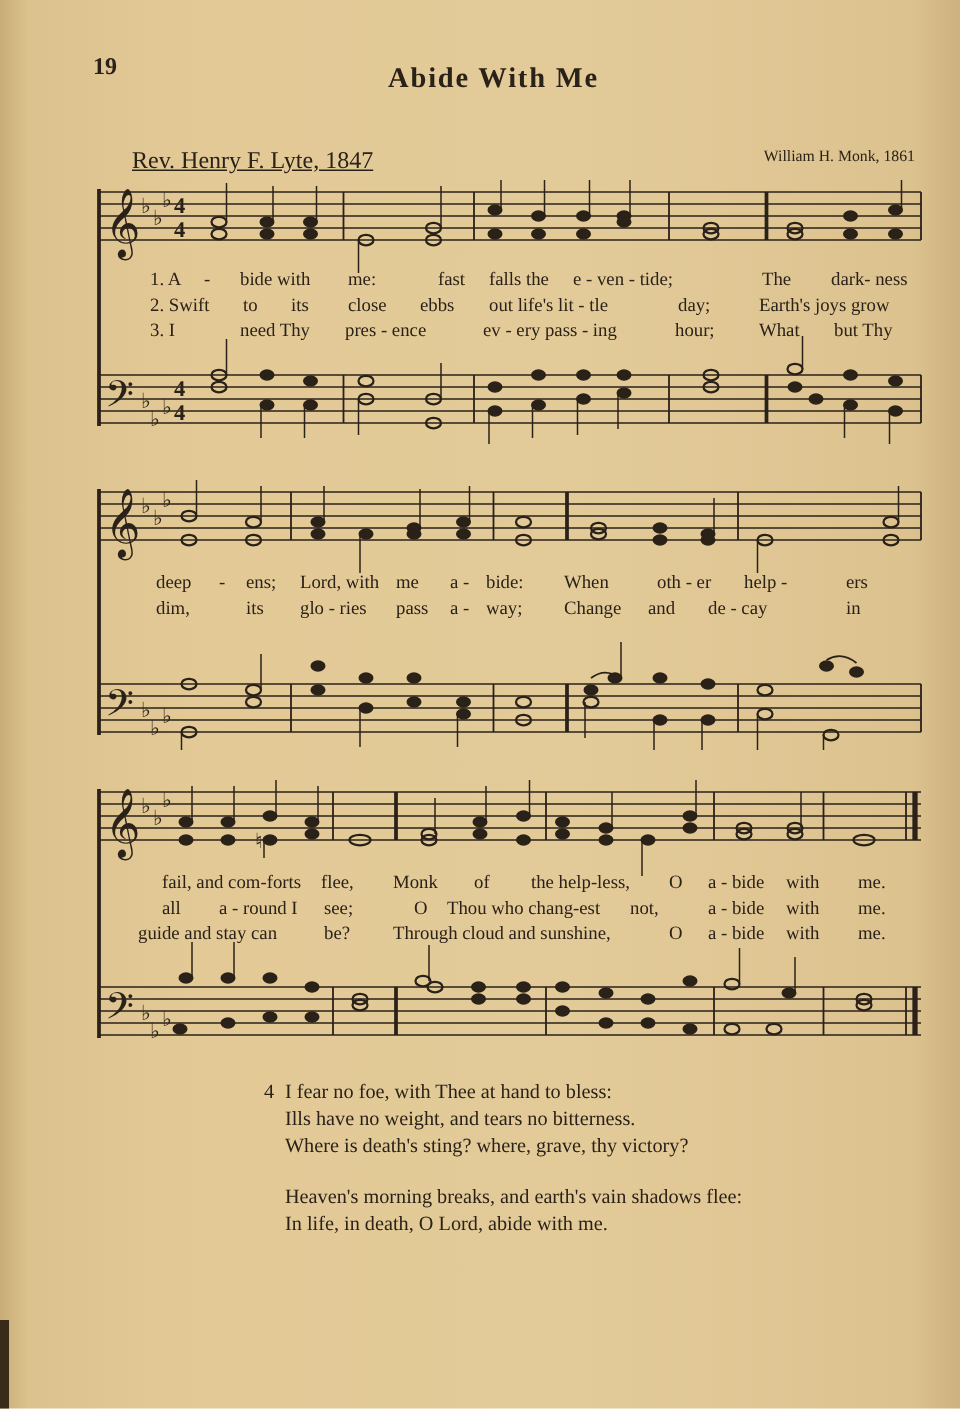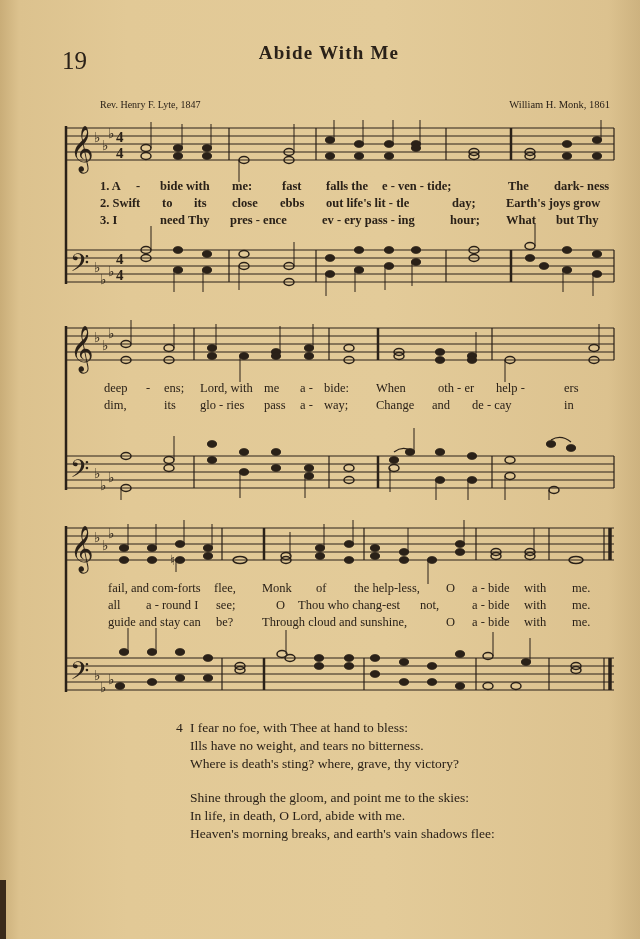--- a/index.html
+++ b/index.html
@@ -4,23 +4,23 @@
 <style>
   html, body { margin:0; padding:0; }
   body {
     width:640px; height:939px; overflow:hidden;
     background: linear-gradient(90deg, #c9ad78 0%, #dcc28e 3%, #e2c996 20%, #e3cb99 60%, #dcc28f 95%, #cdb27f 100%);
     font-family: "Liberation Serif", "DejaVu Serif", serif;
     color:#2a2118;
     position:relative;
   }
   .edge-left { position:absolute; left:0; top:880px; width:6px; height:59px; background:#3a2a1a; }
-  .page-num { position:absolute; left:62px; top:47px; font-size:25px; font-weight:normal; }
+  .page-num { position:absolute; left:62px; top:36px; font-size:16px; font-weight:bold; }
   .title { position:absolute; left:0; width:640px; top:42px; text-align:center; font-size:19px; font-weight:bold; letter-spacing:1.2px; padding-left:18px; box-sizing:border-box; }
-  .author { position:absolute; left:100px; top:99px; font-size:10px; }
+  .author { position:absolute; left:88px; top:99px; font-size:16px;text-decoration:underline; }
   .composer { position:absolute; right:30px; top:99px; font-size:10.5px; }
   .system { position:absolute; left:64px; width:550px; }
   .system svg { position:absolute; left:0; top:0; }
   .lyrics { position:absolute; left:0; width:550px; font-size:12.5px; line-height:17px; }
   .lyric-line { position:relative; height:17px; white-space:nowrap; }
   .lyric-line span { position:absolute; top:0; }
   .verses { position:absolute; left:176px; font-size:13.5px; line-height:18px; }
   .verse { margin-bottom:16px; }
   .verse-line { white-space:nowrap; }
   .verse-line.indent { padding-left:14px; }
@@ -161,27 +161,27 @@
         <line x1="230" y1="146" x2="230" y2="122"></line>
       <line x1="262" y1="154" x2="262" y2="176"></line>
         <line x1="291" y1="150" x2="291" y2="172"></line>
         <line x1="321" y1="146" x2="321" y2="170"></line>
         <line x1="348" y1="142" x2="348" y2="166"></line>
       <line x1="471" y1="126" x2="471" y2="104"></line>
         <line x1="499" y1="150" x2="499" y2="172"></line>
         <line x1="529" y1="154" x2="529" y2="176"></line>
     </g>
   </svg>
-  <div class="lyrics" style="top:58px;font-weight:bold;">
+  <div class="lyrics" style="top:58px;">
     <div class="lyric-line">
       <span style="left:36px">1. A</span>
       <span style="left:72px">-</span>
       <span style="left:96px">bide with</span>
       <span style="left:168px">me:</span>
-      <span style="left:218px">fast</span>
+      <span style="left:228px">fast</span>
       <span style="left:262px">falls the</span>
       <span style="left:318px">e - ven - tide;</span>
       <span style="left:444px">The</span>
       <span style="left:490px">dark- ness</span>
     </div>
     <div class="lyric-line">
       <span style="left:36px">2. Swift</span>
       <span style="left:98px">to</span>
       <span style="left:130px">its</span>
       <span style="left:168px">close</span>
@@ -490,35 +490,34 @@
       <span style="left:82px">a - round I</span>
       <span style="left:152px">see;</span>
       <span style="left:212px">O</span>
       <span style="left:234px">Thou who chang-est</span>
       <span style="left:356px">not,</span>
       <span style="left:408px">a - bide</span>
       <span style="left:460px">with</span>
       <span style="left:508px">me.</span>
     </div>
     <div class="lyric-line">
-      <span style="left:44px">guide and stay can</span>
+      <span style="left:28px">guide and stay can</span>
       <span style="left:152px">be?</span>
       <span style="left:198px">Through cloud and sunshine,</span>
       <span style="left:382px">O</span>
       <span style="left:408px">a - bide</span>
       <span style="left:460px">with</span>
       <span style="left:508px">me.</span>
     </div>
   </div>
 </div>
 
 <div class="verses" style="top:719px;">
   <div class="verse">
     <div class="verse-line"><span class="vnum">4</span><span>I fear no foe, with Thee at hand to bless:</span></div>
     <div class="verse-line indent">Ills have no weight, and tears no bitterness.</div>
     <div class="verse-line indent">Where is death's sting? where, grave, thy victory?</div>
   </div>
   <div class="verse">
-    <div class="verse-line indent">Shine through the gloom, and point me to the skies:</div>
+    <div class="verse-line indent">Heaven's morning breaks, and earth's vain shadows flee:</div>
     <div class="verse-line indent">In life, in death, O Lord, abide with me.</div>
-    <div class="verse-line indent">Heaven's morning breaks, and earth's vain shadows flee:</div>
   </div>
 </div>
 
 </body></html>

